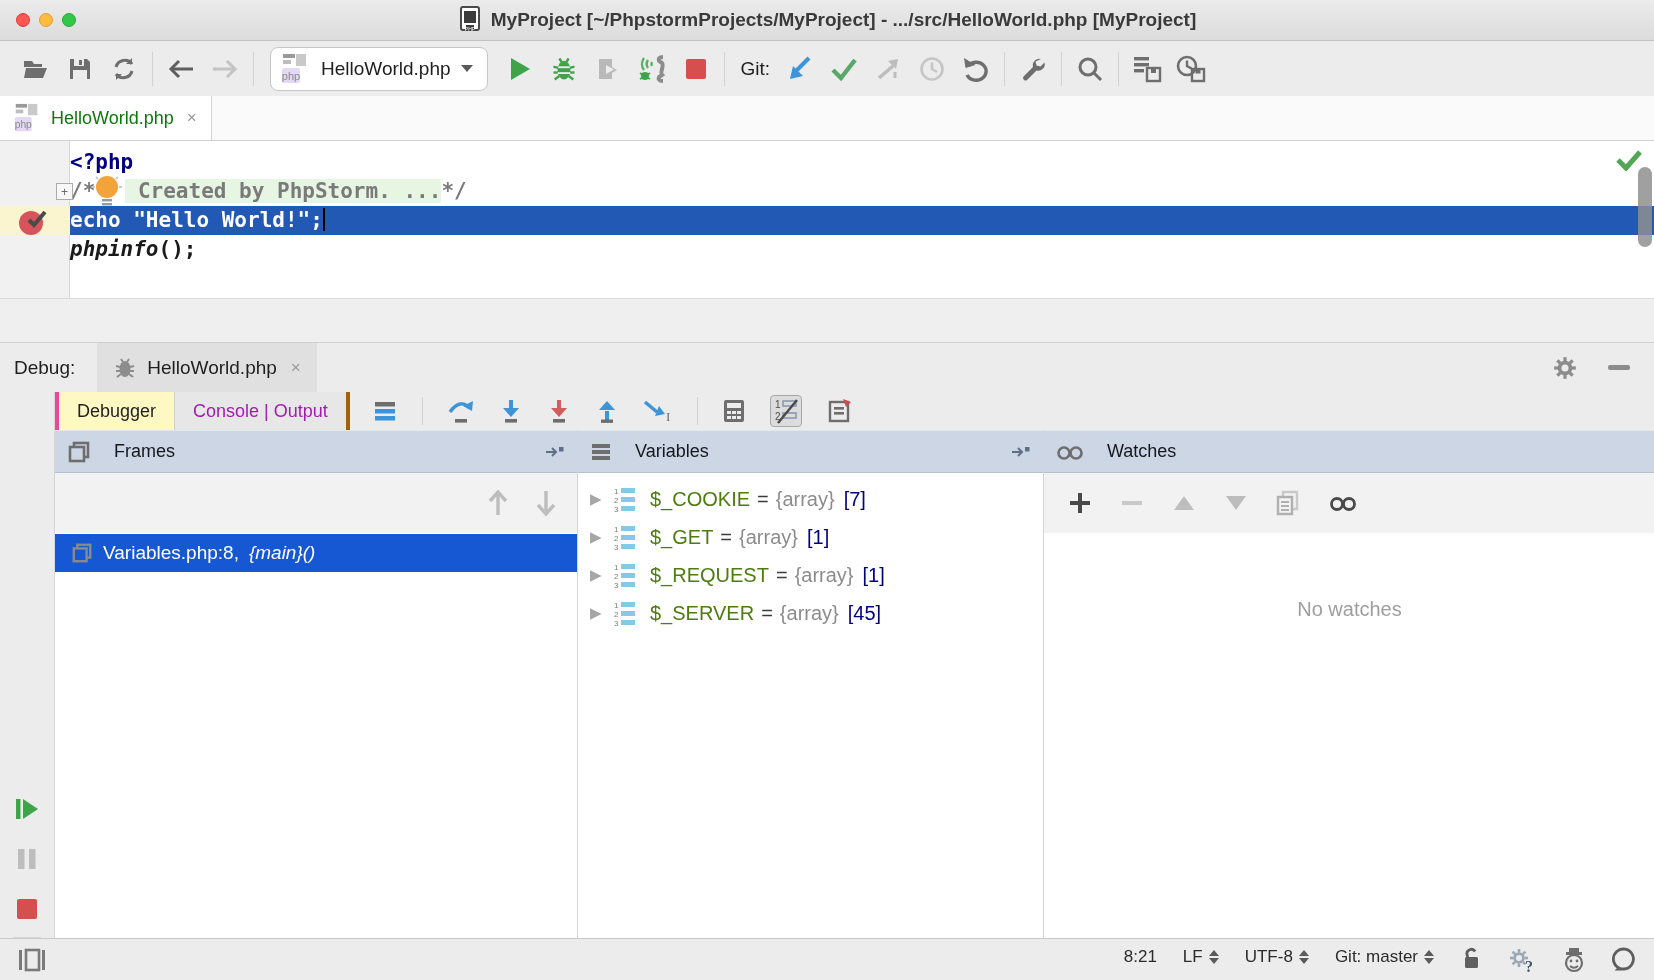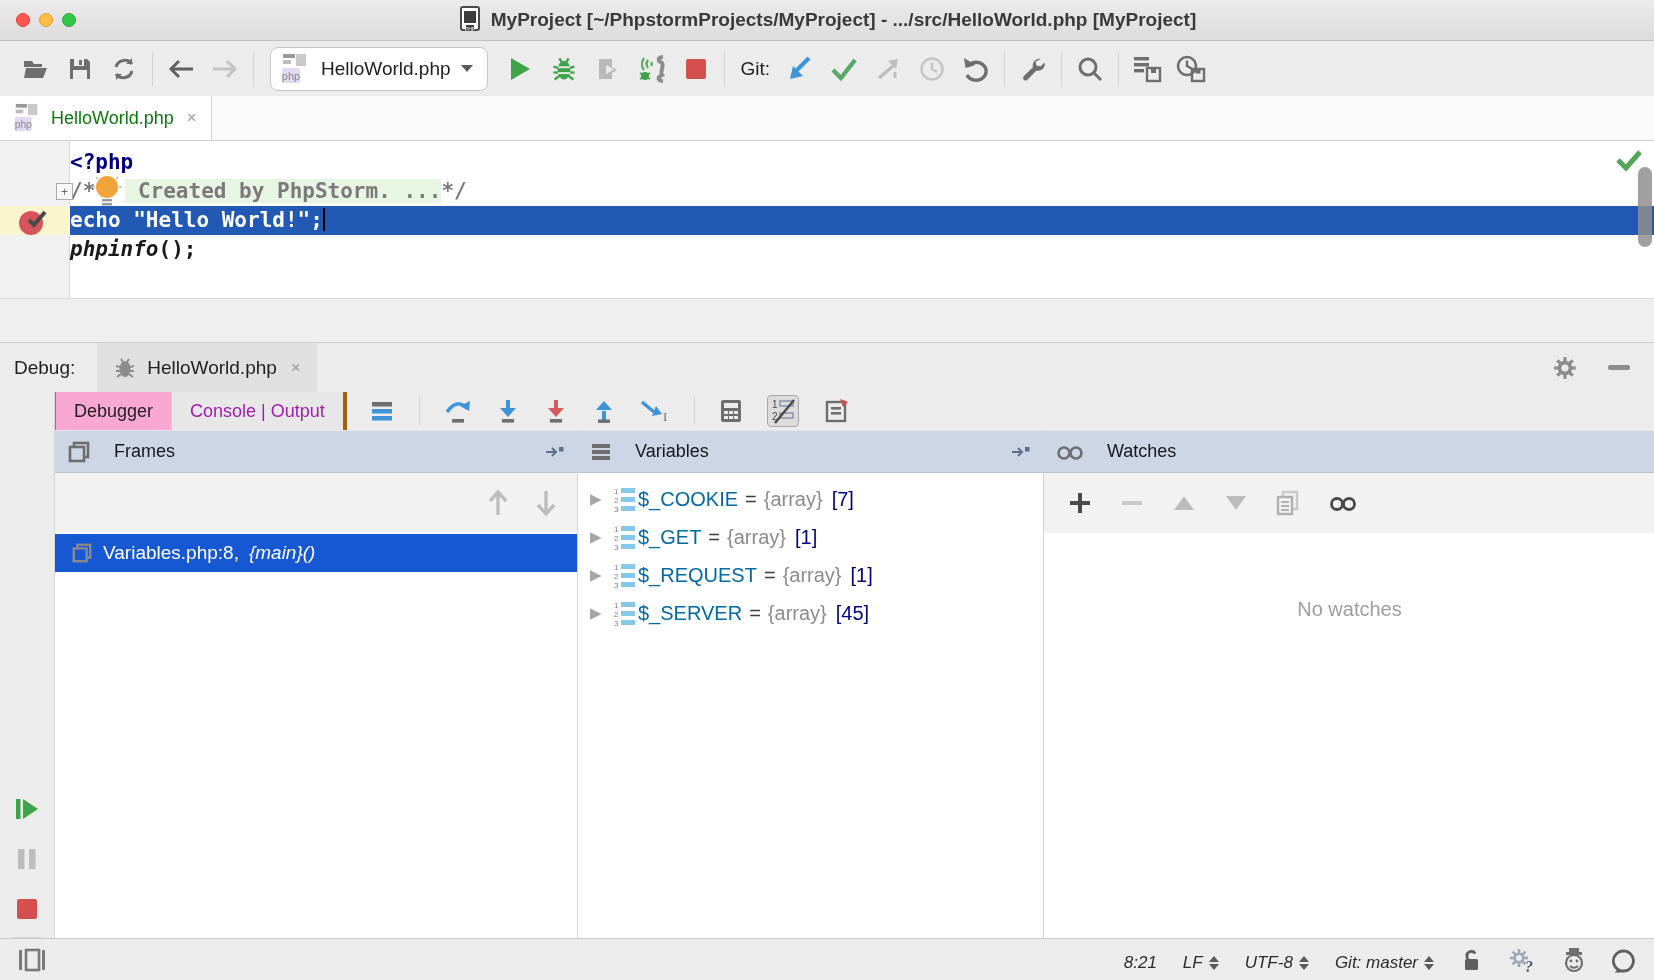--- a/index.html
+++ b/index.html
@@ -66,21 +66,21 @@
   .dh-right { margin-left:auto; display:flex; align-items:center; gap:30px; padding-right:24px; color:#8c8c8c; }
   .minbar { width:22px; height:5px; background:#8c8c8c; border-radius:2px; }
 
   
   .rail { position:absolute; left:0; top:392px; width:55px; height:546px; background:#ececec; border-right:1px solid #d6d6d6; }
   .rail .ric { position:absolute; left:50%; transform:translateX(-50%); }
   .rail hr { position:absolute; left:13px; width:28px; border:none; border-top:1px solid #d6d6d6; }
 
   .dtabs { position:absolute; left:55px; top:392px; width:1599px; height:38px; background:#ececec; display:flex; align-items:stretch; }
   .dtab2 { display:flex; align-items:center; padding:0 18px; font-size:18px; color:#1f1f1f; }
-  .dtab2.active { background:#f9a8d4; border-left:1px solid #ec4899; border-right:1px solid #cfcfcf; }
+  .dtab2.active { background:#fef9c3; border-left:4px solid #ec4899; border-right:1px solid #cfcfcf; }
   .dtab2.plain { background:#e7e7e7; border-right:4px solid #a16207; color:#a21caf; }
   .dticons { display:flex; align-items:center; gap:24px; margin-left:22px; }
   .dtsep { width:1px; height:28px; background:#d2d2d2; }
   .pressed { background:#dcdcdc; border:1px solid #a8a8a8; border-radius:4px; padding:2px; }
 
   .panels { position:absolute; left:55px; top:430px; width:1599px; height:508px; background:#ffffff; }
   .col { position:absolute; top:0; height:508px; }
   .col-frames { left:0; width:522px; }
   .col-vars { left:522px; width:466px; border-left:1px solid #d4d4d4; background:#ffffff; }
   .col-watch { left:988px; width:701px; border-left:1px solid #d4d4d4; }
@@ -90,30 +90,30 @@
   .phead-hide { margin-left:auto; }
   .pstrip { height:60px; background:#f2f2f2; display:flex; align-items:center; }
   .frames-strip { justify-content:flex-end; gap:26px; padding-right:20px; }
   .watch-strip { gap:28px; padding-left:24px; }
   .frame-row { position:absolute; left:0; top:104px; width:522px; height:38px; background:#1658d3; color:#ffffff;
     display:flex; align-items:center; gap:10px; padding-left:16px; font-size:19px; }
   .frame-fn { font-style:italic; }
   .var-row { position:absolute; left:0; width:466px; height:38px; display:flex; align-items:center; padding-left:12px;
     font-size:20px; }
   .var-tri { color:#a6a6a6; font-size:15px; width:22px; }
-  .var-name { color:#0369a1; margin-left:0; }
+  .var-name { color:#4d7c0f; margin-left:12px; }
   .var-eq { color:#3c3c3c; margin:0 7px; }
   .var-type { color:#8c8c8c; }
   .var-size { color:#000080; margin-left:9px; }
   .no-watches { position:absolute; left:0; top:168px; width:611px; text-align:center; font-size:20px; color:#9e9e9e; }
 
   
   .statusbar { position:absolute; left:0; top:938px; width:1654px; height:42px; background:#ececec; border-top:1px solid #c9c9c9;
     display:flex; align-items:center; padding:0 18px; font-size:17px; color:#2b2b2b; }
-  .sb-right { margin-left:auto; display:flex; align-items:flex-end; gap:26px;font-style:italic; }
+  .sb-right { margin-left:auto; display:flex; align-items:flex-start; gap:26px; }
   .sb-item { display:flex; align-items:center; gap:6px; }
   .updown { display:flex; flex-direction:column; gap:2px; }
   .updown i { display:block; width:0; height:0; border-left:5px solid transparent; border-right:5px solid transparent; }
   .updown .u { border-bottom:6px solid #5a5a5a; }
   .updown .d { border-top:6px solid #5a5a5a; }
 </style>
 </head>
 <body>
 
 <div class="window">

